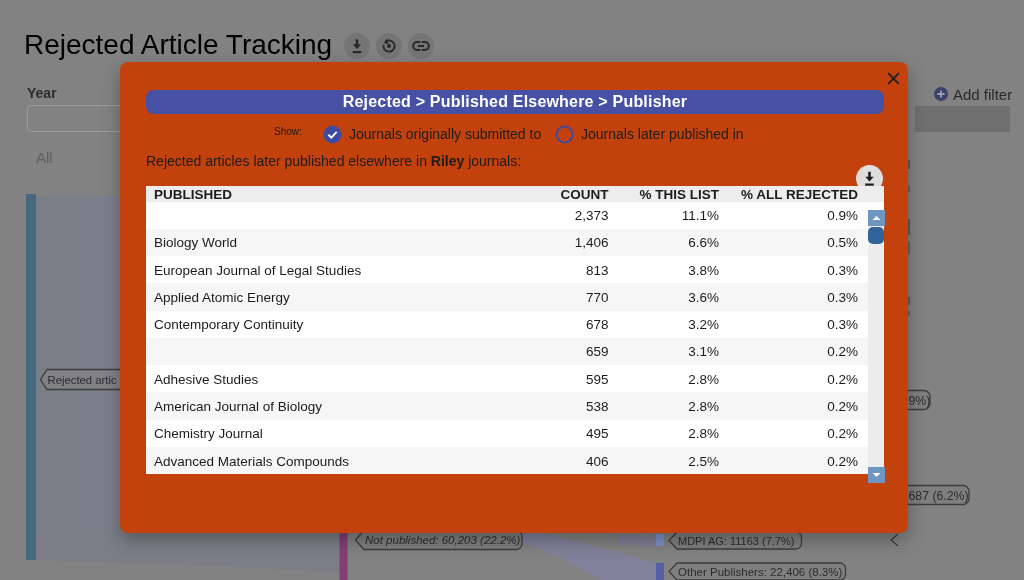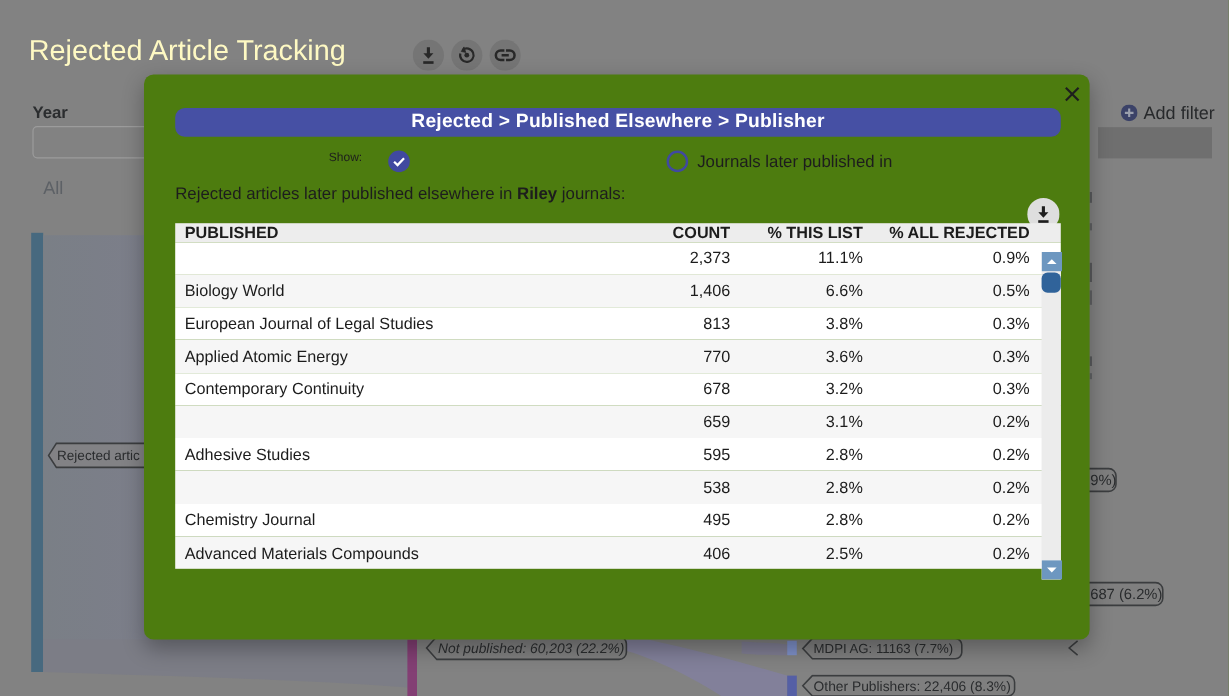--- a/index.html
+++ b/index.html
@@ -5,21 +5,21 @@
   * { margin:0; padding:0; box-sizing:border-box; }
   html,body { width:1024px; height:580px; overflow:hidden; }
   body { font-family:"Liberation Sans", sans-serif; background:#828282; position:relative; }
   .abs { position:absolute; }
 </style>
 </head>
 <body>
 
 <div class="abs" id="bg" style="left:0;top:0;width:1024px;height:580px;">
 
-  <div class="abs" style="left:24px;top:29px;font-size:24px;color:#fef9c3;">Rejected Article Tracking</div>
+  <div class="abs" style="left:24px;top:29px;font-size:28px;color:#000000;">Rejected Article Tracking</div>
 
   <svg class="abs" style="left:344px;top:33px;" width="90" height="26" viewBox="0 0 90 26">
     <circle cx="13" cy="13" r="13" fill="#757575"></circle>
     <circle cx="45" cy="13" r="13" fill="#757575"></circle>
     <circle cx="77" cy="13" r="13" fill="#757575"></circle>
 
     <g>
       <path d="M11.7 6.3 h2.6 v5 h2.9 L13 16 l-4.2 -4.7 h2.9 Z" fill="#282828"></path>
       <rect x="8.7" y="18" width="8.6" height="2.2" fill="#282828"></rect>
     </g>
@@ -88,33 +88,34 @@
   <div class="abs" style="left:908px;top:186px;width:2px;height:6px;background:#606264;"></div>
   <div class="abs" style="left:908px;top:219px;width:2px;height:16px;background:#595b5d;"></div>
   <div class="abs" style="left:908px;top:242px;width:2px;height:12px;background:#606264;"></div>
   <div class="abs" style="left:908px;top:297px;width:2px;height:8px;background:#5a5c5e;"></div>
   <div class="abs" style="left:908px;top:311px;width:2px;height:5px;background:#626466;"></div>
   <svg class="abs" style="left:889px;top:533px;" width="12" height="14" viewBox="0 0 12 14">
     <path d="M9 1 L2 7 L9 13" fill="none" stroke="#3b3d3f" stroke-width="1.3"></path>
   </svg>
 </div>
 
-<div class="abs" id="modal" style="left:120px;top:62px;width:788px;height:471px;background:#4d7c0f;border-radius:8px;box-shadow:0 7px 18px rgba(0,0,0,0.3);">
+<div class="abs" id="modal" style="left:120px;top:62px;width:788px;height:471px;background:#c2410c;border-radius:8px;box-shadow:0 7px 18px rgba(0,0,0,0.3);">
 
   <svg class="abs" style="left:766px;top:9px;" width="15" height="15" viewBox="0 0 15 15">
     <path d="M2.2 2.2 L12.8 12.8 M12.8 2.2 L2.2 12.8" stroke="#1e1e1e" stroke-width="1.8"></path>
   </svg>
 
   <div class="abs" style="left:26px;top:28px;width:738px;height:24px;background:#4650a4;border-radius:8px;color:#ffffff;font-weight:bold;font-size:16px;text-align:center;line-height:24px;letter-spacing:0.2px;">Rejected &gt; Published Elsewhere &gt; Publisher</div>
 
   <div class="abs" style="left:154px;top:64px;font-size:10px;color:#1d1d1d;">Show:</div>
   <svg class="abs" style="left:203px;top:63px;" width="19" height="19" viewBox="0 0 19 19">
     <circle cx="9.5" cy="9.5" r="9" fill="#4049a0"></circle>
     <path d="M5.4 9.8 L8.3 12.6 L13.7 6.8" stroke="#ffffff" stroke-width="1.9" fill="none"></path>
   </svg>
+  <div class="abs" style="left:229px;top:64px;font-size:14px;color:#1d1d1d;">Journals originally submitted to</div>
   <svg class="abs" style="left:435px;top:63px;" width="19" height="19" viewBox="0 0 19 19">
     <circle cx="9.5" cy="9.5" r="8" fill="none" stroke="#4049a0" stroke-width="2"></circle>
   </svg>
   <div class="abs" style="left:461px;top:64px;font-size:14px;color:#1d1d1d;">Journals later published in</div>
 
   <div class="abs" style="left:26px;top:91px;font-size:14px;color:#1d1d1d;">Rejected articles later published elsewhere in <b>Riley</b> journals:</div>
 
   <svg class="abs" style="left:736px;top:103px;" width="27" height="27" viewBox="0 0 27 27">
     <circle cx="13.5" cy="13.5" r="13.5" fill="#dedede"></circle>
     <g>
@@ -164,20 +165,21 @@
         <span class="c2">3.1%</span>
         <span class="c3">0.2%</span>
       </div>
     <div class="trow">
         <span class="c0">Adhesive Studies</span>
         <span class="c1">595</span>
         <span class="c2">2.8%</span>
         <span class="c3">0.2%</span>
       </div>
     <div class="trow alt">
+        <span class="c0">American Journal of Biology</span>
         <span class="c1">538</span>
         <span class="c2">2.8%</span>
         <span class="c3">0.2%</span>
       </div>
     <div class="trow">
         <span class="c0">Chemistry Journal</span>
         <span class="c1">495</span>
         <span class="c2">2.8%</span>
         <span class="c3">0.2%</span>
       </div>

